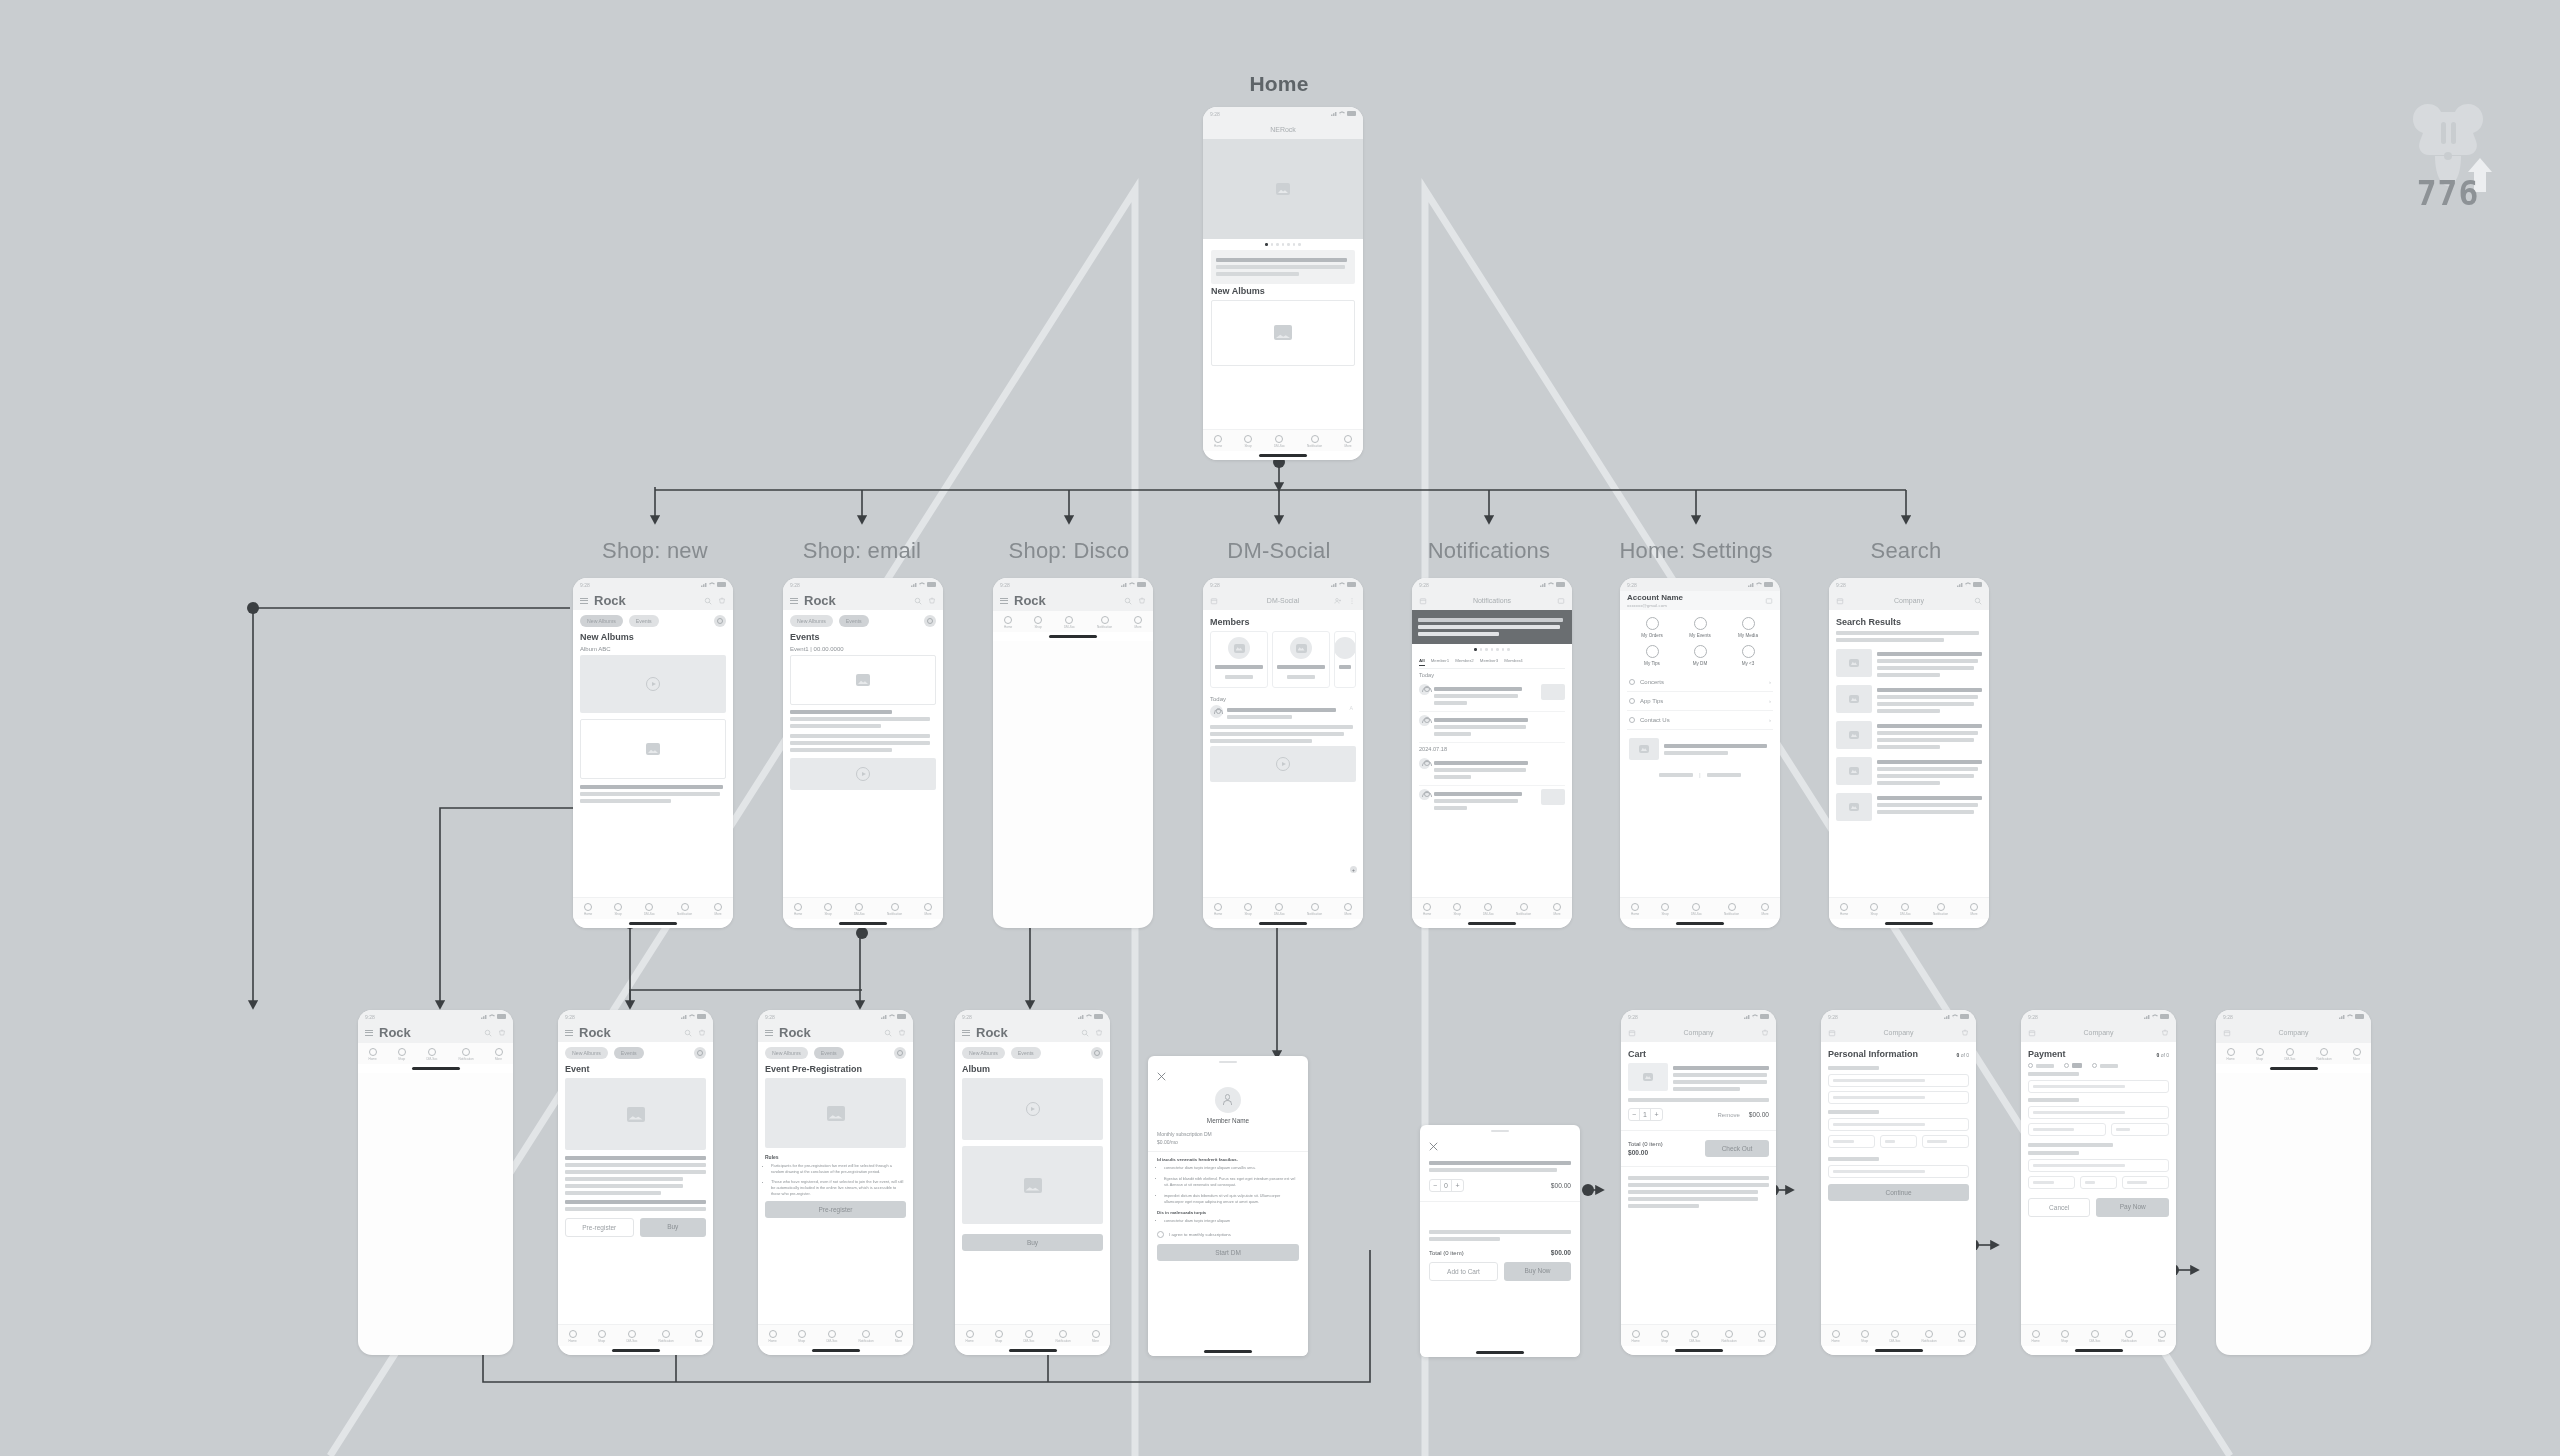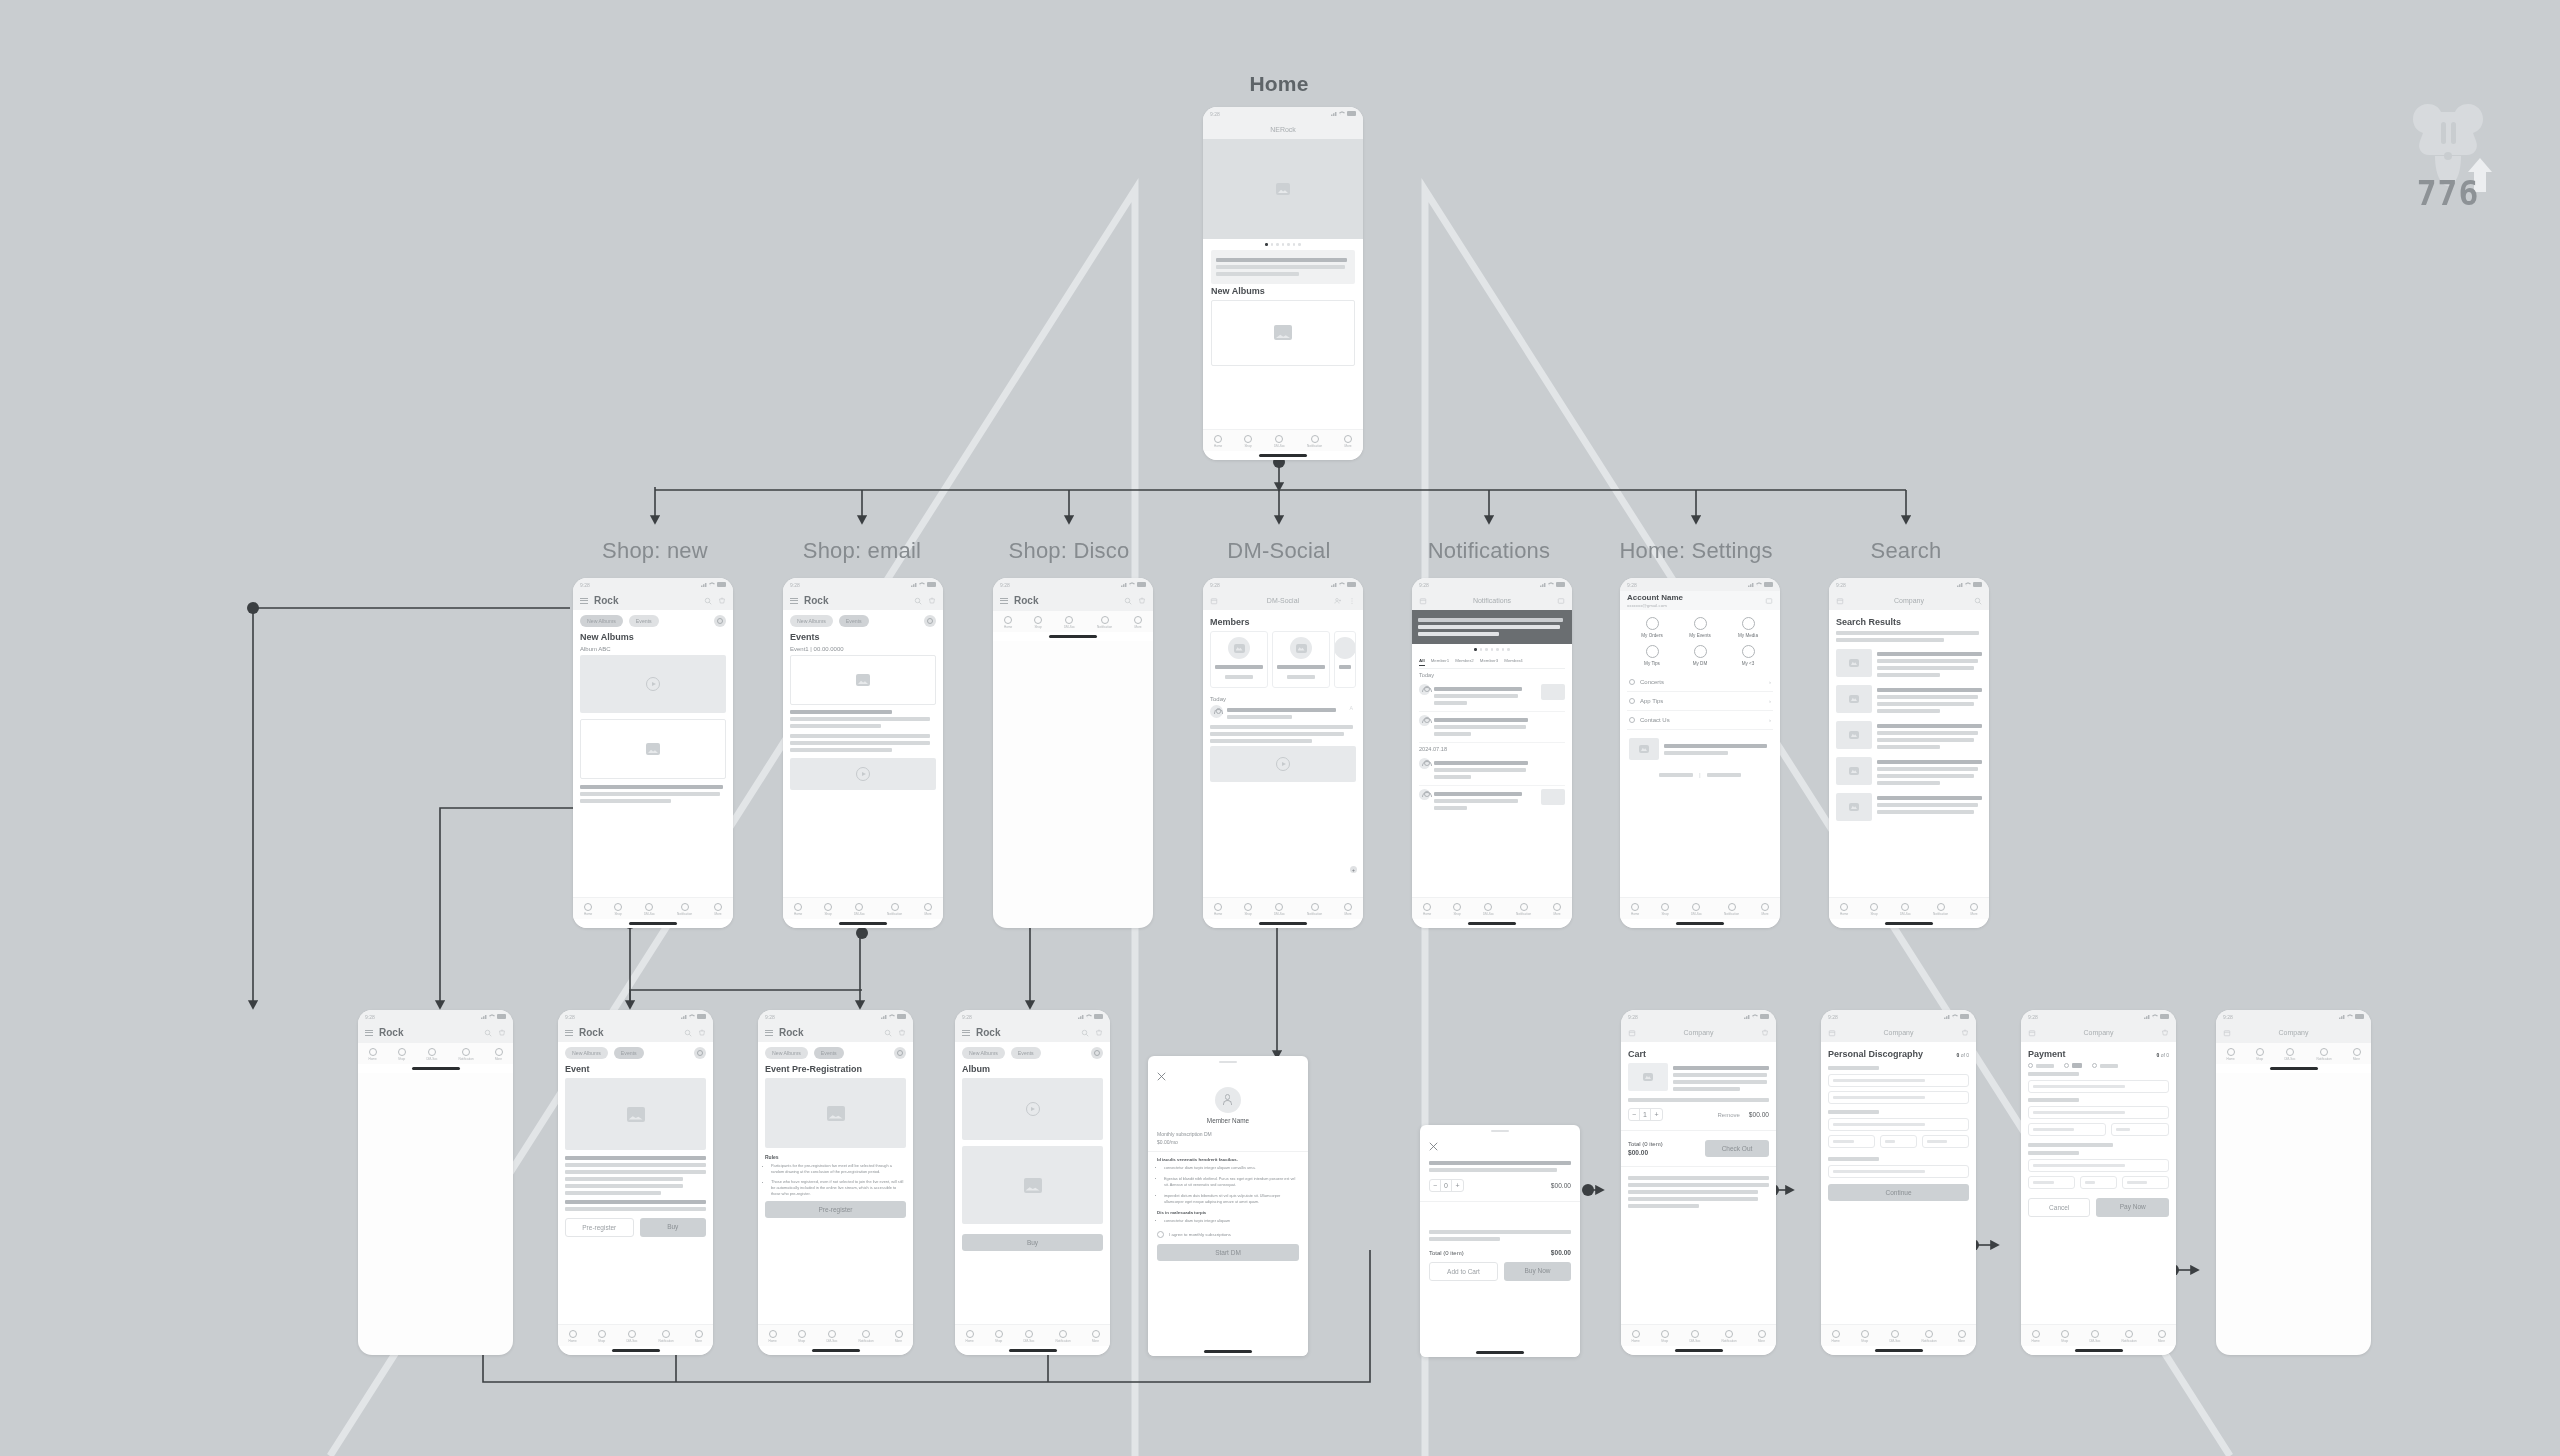--- a/index.html
+++ b/index.html
@@ -49,21 +49,21 @@
   .sig { width:6px; height:5px; background:#b3b7ba;
     clip-path:polygon(0 100%,0 70%,25% 70%,25% 100%,33% 100%,33% 45%,58% 45%,58% 100%,66% 100%,66% 18%,91% 18%,91% 100%); }
   .wifi { width:6px; height:5px; background:#b3b7ba;
     clip-path:polygon(50% 100%, 0 35%, 20% 18%, 50% 5%, 80% 18%, 100% 35%, 85% 48%, 50% 30%, 15% 48%); }
   .batt { width:9px; height:4.5px; background:#b3b7ba; border-radius:1px; }
 
   .appbar {
     height:19px; background:#f0f1f2; display:flex; align-items:center;
     padding:0 7px; gap:6px; flex:0 0 auto; position:relative;
   }
-  .appbar .ttl { font-size:10px; font-weight:bold; color:#6f7478; }
+  .appbar .ttl { font-size:13px; font-weight:bold; color:#6f7478; }
   .appbar .ttl.center { position:absolute; left:0; right:0; text-align:center;
      font-weight:normal; color:#a9aeb1; font-size:7px; }
   .ib { width:8px; height:8px; opacity:.55; }
   .ib.right { margin-left:auto; }
   .hamb { width:8px; height:6px; display:flex; flex-direction:column; justify-content:space-between; }
   .hamb i { display:block; height:1px; background:#a9aeb1; }
   .body { flex:1 1 auto; background:#fff; padding:5px 7px; overflow:hidden; position:relative; }
 
   .tabrow { display:flex; align-items:center; gap:6px; margin-bottom:5px; }
   .chip { background:#dfe1e3; color:#9a9fa3; font-size:5.2px; border-radius:7px;
@@ -1403,21 +1403,21 @@
           <line x1="2.5" y1="6.5" x2="13.5" y2="6.5" stroke="#a9aeb1" stroke-width="1.4"></line>
         </svg>
       <span class="ttl center">Company</span>
       <svg class="ib right" viewBox="0 0 16 16">
           <path d="M3 4h10l-1.5 8h-7z" fill="none" stroke="#a9aeb1" stroke-width="1.4"></path>
           <path d="M6 4a2 2 0 014 0" fill="none" stroke="#a9aeb1" stroke-width="1.4"></path>
         </svg>
     </div>
     <div class="body">
       <div style="display:flex;align-items:baseline;justify-content:space-between;">
-        <div class="h1">Personal Discography</div>
+        <div class="h1">Personal Information</div>
         <div style="font-size:5px;color:#8d9296;"><b style="color:#3b3f42;">0</b> <span>of 0</span></div>
       </div>
       <div class="bar mid" style="width:36%;margin-bottom:4px;"></div>
       <div class="fld">
           <span class="ghostbar"></span>
         </div>
       <div class="fld">
           <span class="ghostbar"></span>
         </div>
       <div class="bar mid" style="width:36%;margin:6px 0 4px;"></div>

